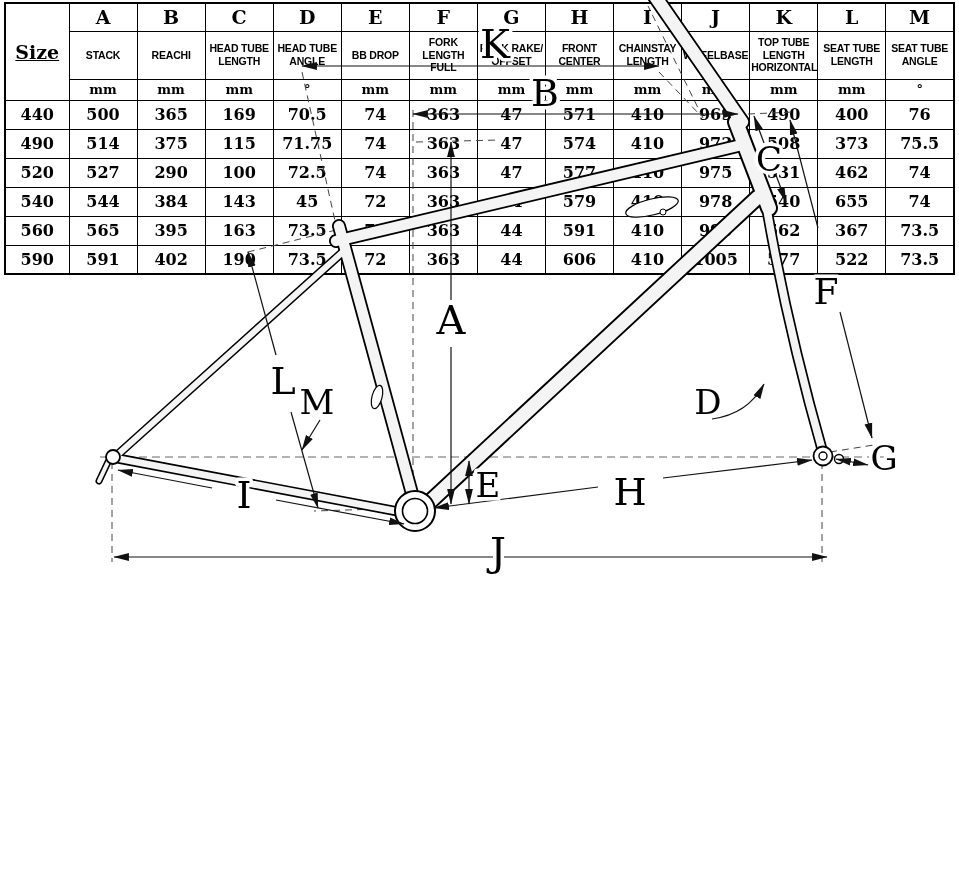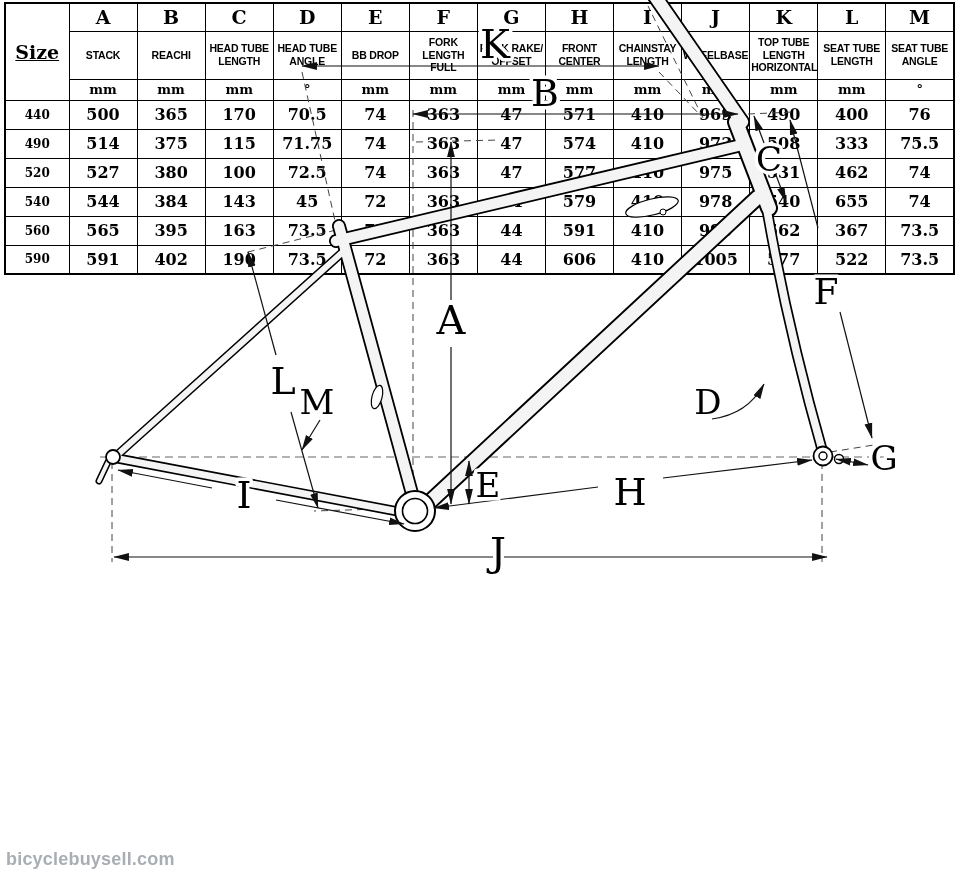--- a/index.html
+++ b/index.html
@@ -21,21 +21,21 @@
   
   .geo-table { border-collapse:collapse; table-layout:fixed; width:951px;
                margin:2px 4px 0 4px; border:2px solid #000; }
   .geo-table th, .geo-table td { border:1px solid #000; text-align:center;
                vertical-align:middle; padding:0 1px; overflow:hidden; }
   .letter-row th { font-family:"DejaVu Serif", serif; font-size:19px; font-weight:600; height:28px; }
   .size-cell     { font-family:"Liberation Sans", sans-serif; font-weight:bold; font-size:17px;text-decoration:underline; }
   .name-row th   { font-family:"Liberation Sans", sans-serif; font-size:10.5px;
                    font-weight:bold; height:48px; line-height:1.2; letter-spacing:-0.2px; }
   .unit-row th   { font-family:"DejaVu Serif", serif; font-size:13px; font-weight:bold; height:21px;margin-top:44px; }
-  .geo-table tbody th { font-family:"DejaVu Serif", serif; font-size:12px; font-weight:bold; height:29px; }
+  .geo-table tbody th { font-family:"DejaVu Serif", serif; font-size:16px; font-weight:bold; height:29px; }
   .geo-table tbody td { font-family:"DejaVu Serif", serif; font-size:16px; font-weight:bold; }
 
   .watermark { position:absolute; left:6px; top:849px; z-index:5;
                font-family:"Liberation Sans", sans-serif; font-weight:bold; font-size:18px;
                color:#a9aeb4; text-shadow:0 0 2px #fff, 0 0 1px #fff; letter-spacing:0.2px; }
 </style>
 </head>
 <body>
 
 <div class="page">
@@ -206,21 +206,21 @@
           <th>mm</th>
           <th>mm</th>
           <th>°</th>
         </tr>
       </thead>
     <tbody>
         <tr>
           <th>440</th>
           <td>500</td>
           <td>365</td>
-          <td>170</td>
+          <td>169</td>
           <td>70.5</td>
           <td>74</td>
           <td>363</td>
           <td>47</td>
           <td>571</td>
           <td>410</td>
           <td>969</td>
           <td>490</td>
           <td>400</td>
           <td>76</td>
@@ -231,27 +231,27 @@
           <td>375</td>
           <td>115</td>
           <td>71.75</td>
           <td>74</td>
           <td>363</td>
           <td>47</td>
           <td>574</td>
           <td>410</td>
           <td>973</td>
           <td>508</td>
-          <td>333</td>
+          <td>373</td>
           <td>75.5</td>
         </tr>
         <tr>
           <th>520</th>
           <td>527</td>
-          <td>380</td>
+          <td>290</td>
           <td>100</td>
           <td>72.5</td>
           <td>74</td>
           <td>363</td>
           <td>47</td>
           <td>577</td>
           <td>410</td>
           <td>975</td>
           <td>531</td>
           <td>462</td>
@@ -301,14 +301,13 @@
           <td>606</td>
           <td>410</td>
           <td>1005</td>
           <td>577</td>
           <td>522</td>
           <td>73.5</td>
         </tr>
       </tbody>
   </table>
 
-  <div class="watermark">bicyclebuysell.com</div>
 </div>
 
 </body></html>

